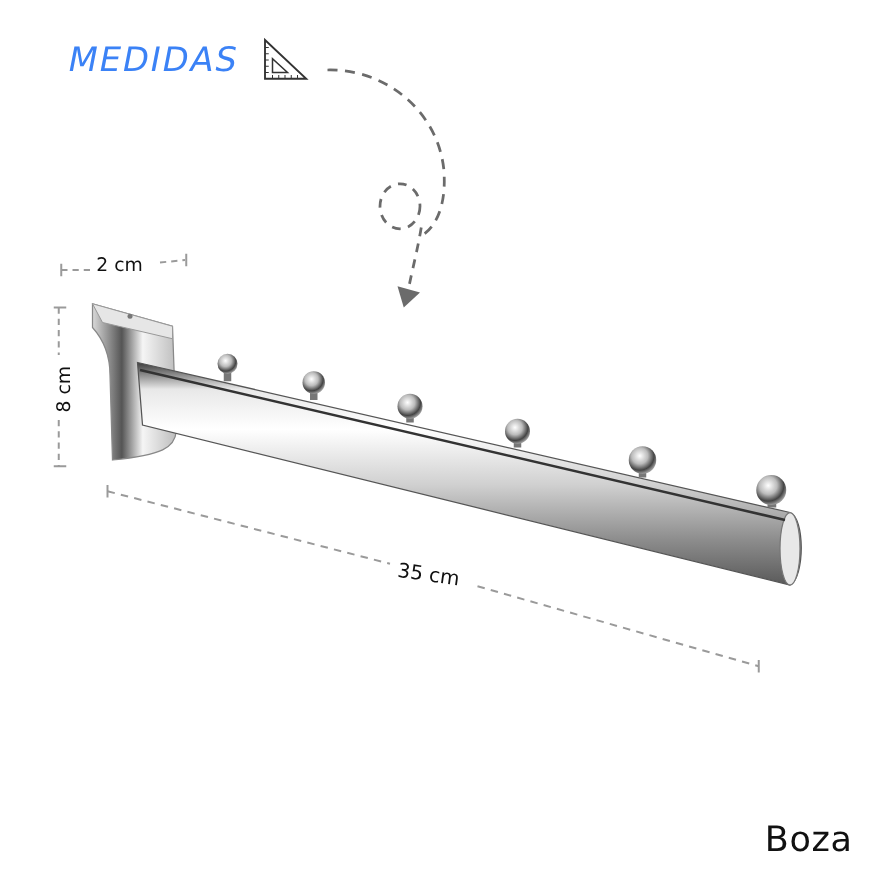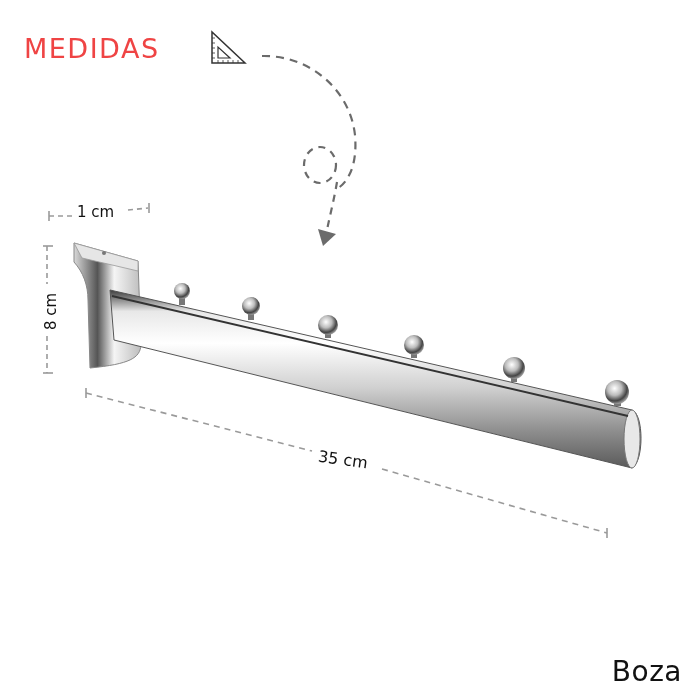--- a/index.html
+++ b/index.html
@@ -1,17 +1,17 @@
 <!DOCTYPE html>
 <html><head>
 <meta charset="utf-8">
 <style>
   html, body { margin:0; padding:0; background:#ffffff; }
   body { width:700px; height:700px; position:relative; overflow:hidden; font-family:"Liberation Sans", sans-serif; }
-  .title { position:absolute; left:24px; top:33px; font-family:"DejaVu Sans", sans-serif; font-size:27px; font-weight:normal; letter-spacing:1.5px; color:#ef4444; }
+  .title { position:absolute; left:55px; top:33px; font-family:"DejaVu Sans", sans-serif; font-size:27px; font-weight:normal; letter-spacing:1.5px; color:#3b82f6;font-style:italic; }
   .ruler-icon { position:absolute; left:210px; top:30px; }
   .dim-label { position:absolute; font-family:"DejaVu Sans", sans-serif; color:#111; font-size:15px; }
   .dim-5 { left:77px; top:203px; }
   .dim-8 { left:29px; top:302px; transform:rotate(-90deg); transform-origin:left top; top:330px; left:42px; }
   .dim-35 { left:318px; top:450px; transform:rotate(8deg); font-size:16px; }
   .brand { position:absolute; right:18px; bottom:12px; font-family:"DejaVu Sans", sans-serif; font-size:28px; color:#111; letter-spacing:0.5px; }
   svg.scene { position:absolute; left:0; top:0; }
 </style>
 </head>
 <body>
@@ -105,17 +105,17 @@
       <rect x="411" y="350" width="6" height="8" fill="#777"></rect>
         <circle cx="414" cy="345" r="10" fill="url(#ballGrad)"></circle>
       <rect x="511" y="373" width="6" height="9" fill="#777"></rect>
         <circle cx="514" cy="368" r="11" fill="url(#ballGrad)"></circle>
       <rect x="614" y="397" width="7" height="9" fill="#777"></rect>
         <circle cx="617" cy="392" r="12" fill="url(#ballGrad)"></circle>
     </g>
   </g>
 </svg>
 
-<div class="dim-label dim-5">1 cm</div>
+<div class="dim-label dim-5">2 cm</div>
 <div class="dim-label dim-8">8 cm</div>
 <div class="dim-label dim-35">35 cm</div>
 
 <div class="brand">Boza</div>
 
 </body></html>

